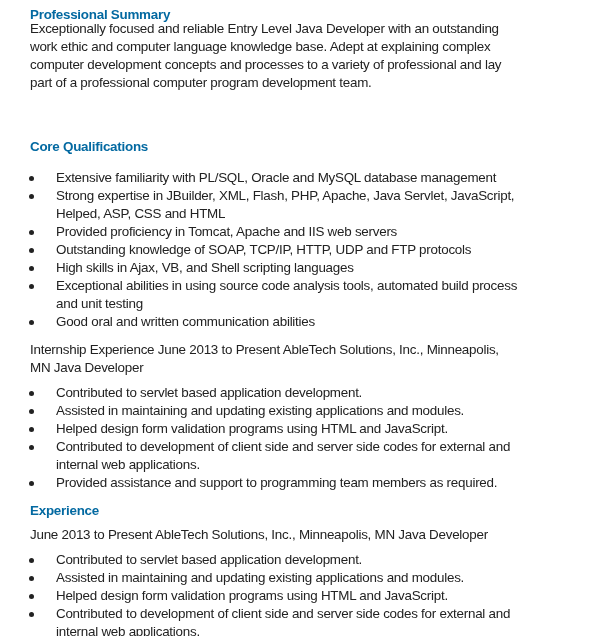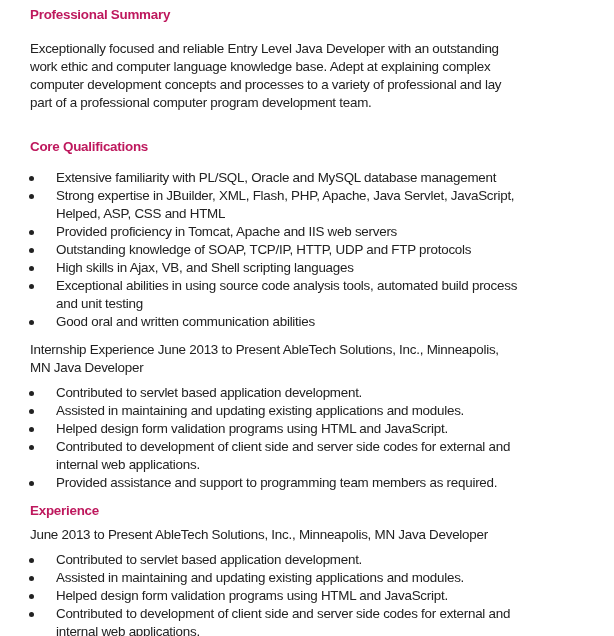--- a/index.html
+++ b/index.html
@@ -21,21 +21,21 @@
       position: absolute;
       left: 0;
       top: 0;
       width: 614px;
     }
     .heading {
       position: absolute;
       left: 30px;
       font-weight: bold;
       font-size: 13.4px;
-      color: #be185d;
+      color: #0369a1;
       white-space: nowrap;
     }
     .para {
       position: absolute;
       left: 30px;
       width: 520px;
       line-height: 18px;
       white-space: nowrap;
     }
     .para .line { display: block; height: 18px; }
@@ -63,21 +63,21 @@
       background: #222222;
     }
     ul.blist li .line { display: block; height: 18px; }
   </style>
 </head>
 <body>
 
 <div class="doc">
 
   <div class="heading" style="top:7px;">Professional Summary</div>
-  <div class="para" style="top:40px;">
+  <div class="para" style="top:20px;">
     <span class="line">Exceptionally focused and reliable Entry Level Java Developer with an outstanding</span>
     <span class="line">work ethic and computer language knowledge base. Adept at explaining complex</span>
     <span class="line">computer development concepts and processes to a variety of professional and lay</span>
     <span class="line">part of a professional computer program development team.</span>
   </div>
 
   <div class="heading" style="top:139px;">Core Qualifications</div>
   <ul class="blist" style="top:162px;">
     <li>
       <span class="bullet"></span>

